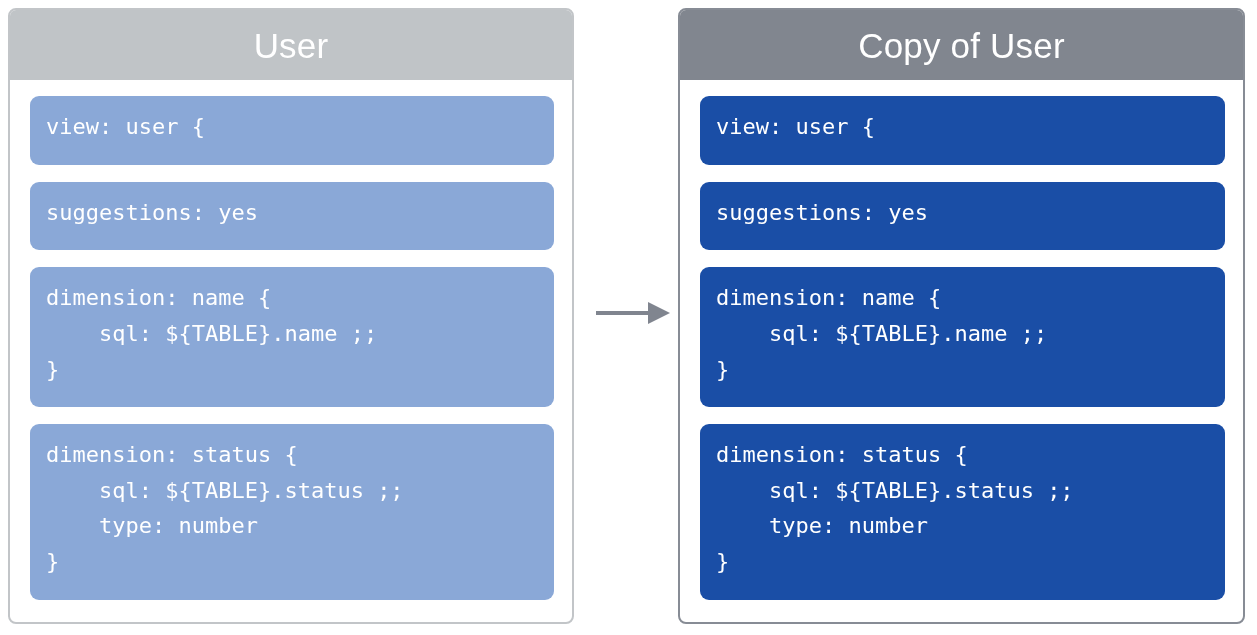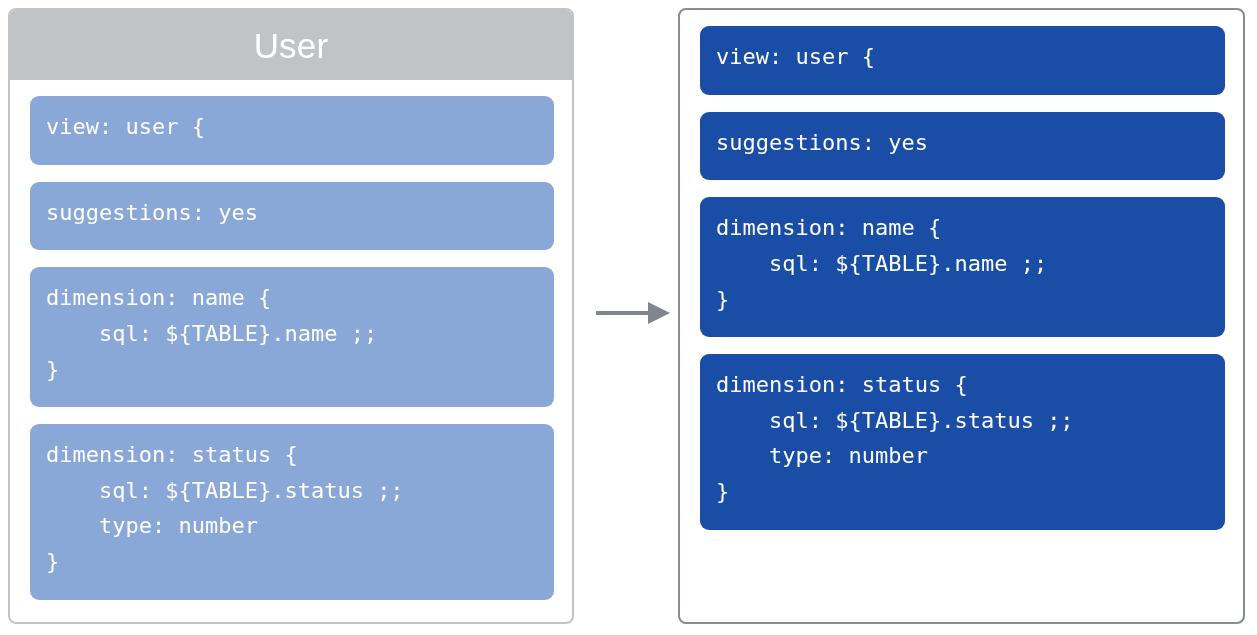--- a/index.html
+++ b/index.html
@@ -115,20 +115,21 @@
   </div>
 
   <div class="arrow">
     <svg width="84" height="34" viewBox="0 0 84 34" aria-hidden="true">
       <line x1="6" y1="17" x2="60" y2="17" stroke="#80858f" stroke-width="4"></line>
       <polygon points="58,6 80,17 58,28" fill="#80858f"></polygon>
     </svg>
   </div>
 
   <div class="panel panel-copy">
+    <div class="panel-header">Copy of User</div>
     <div class="panel-body">
       <div class="code-block">view: user {</div>
       <div class="code-block">suggestions: yes</div>
       <div class="code-block">dimension: name {
     sql: ${TABLE}.name ;;
 }</div>
       <div class="code-block">dimension: status {
     sql: ${TABLE}.status ;;
     type: number
 }</div>

